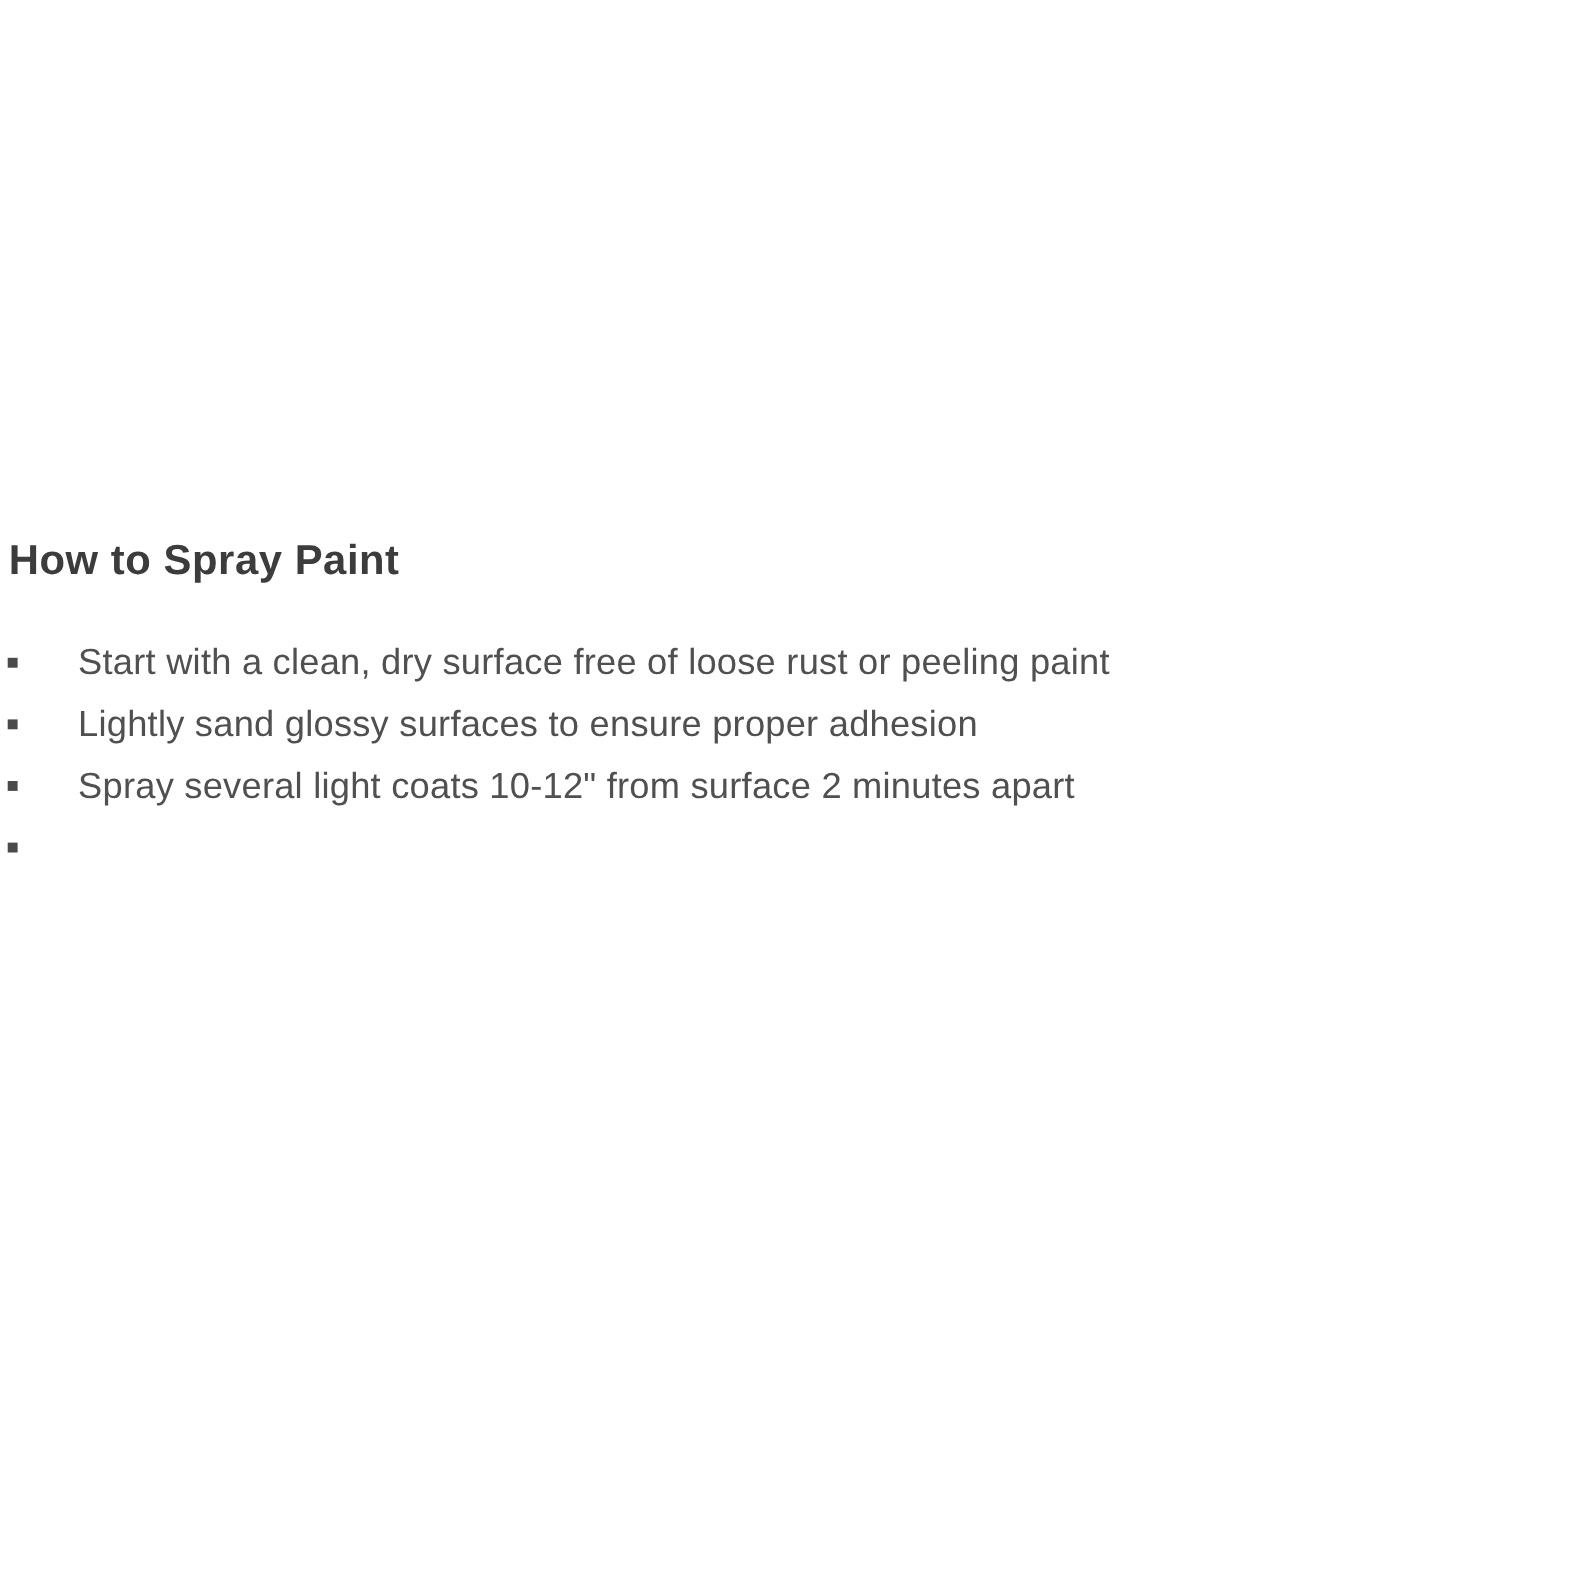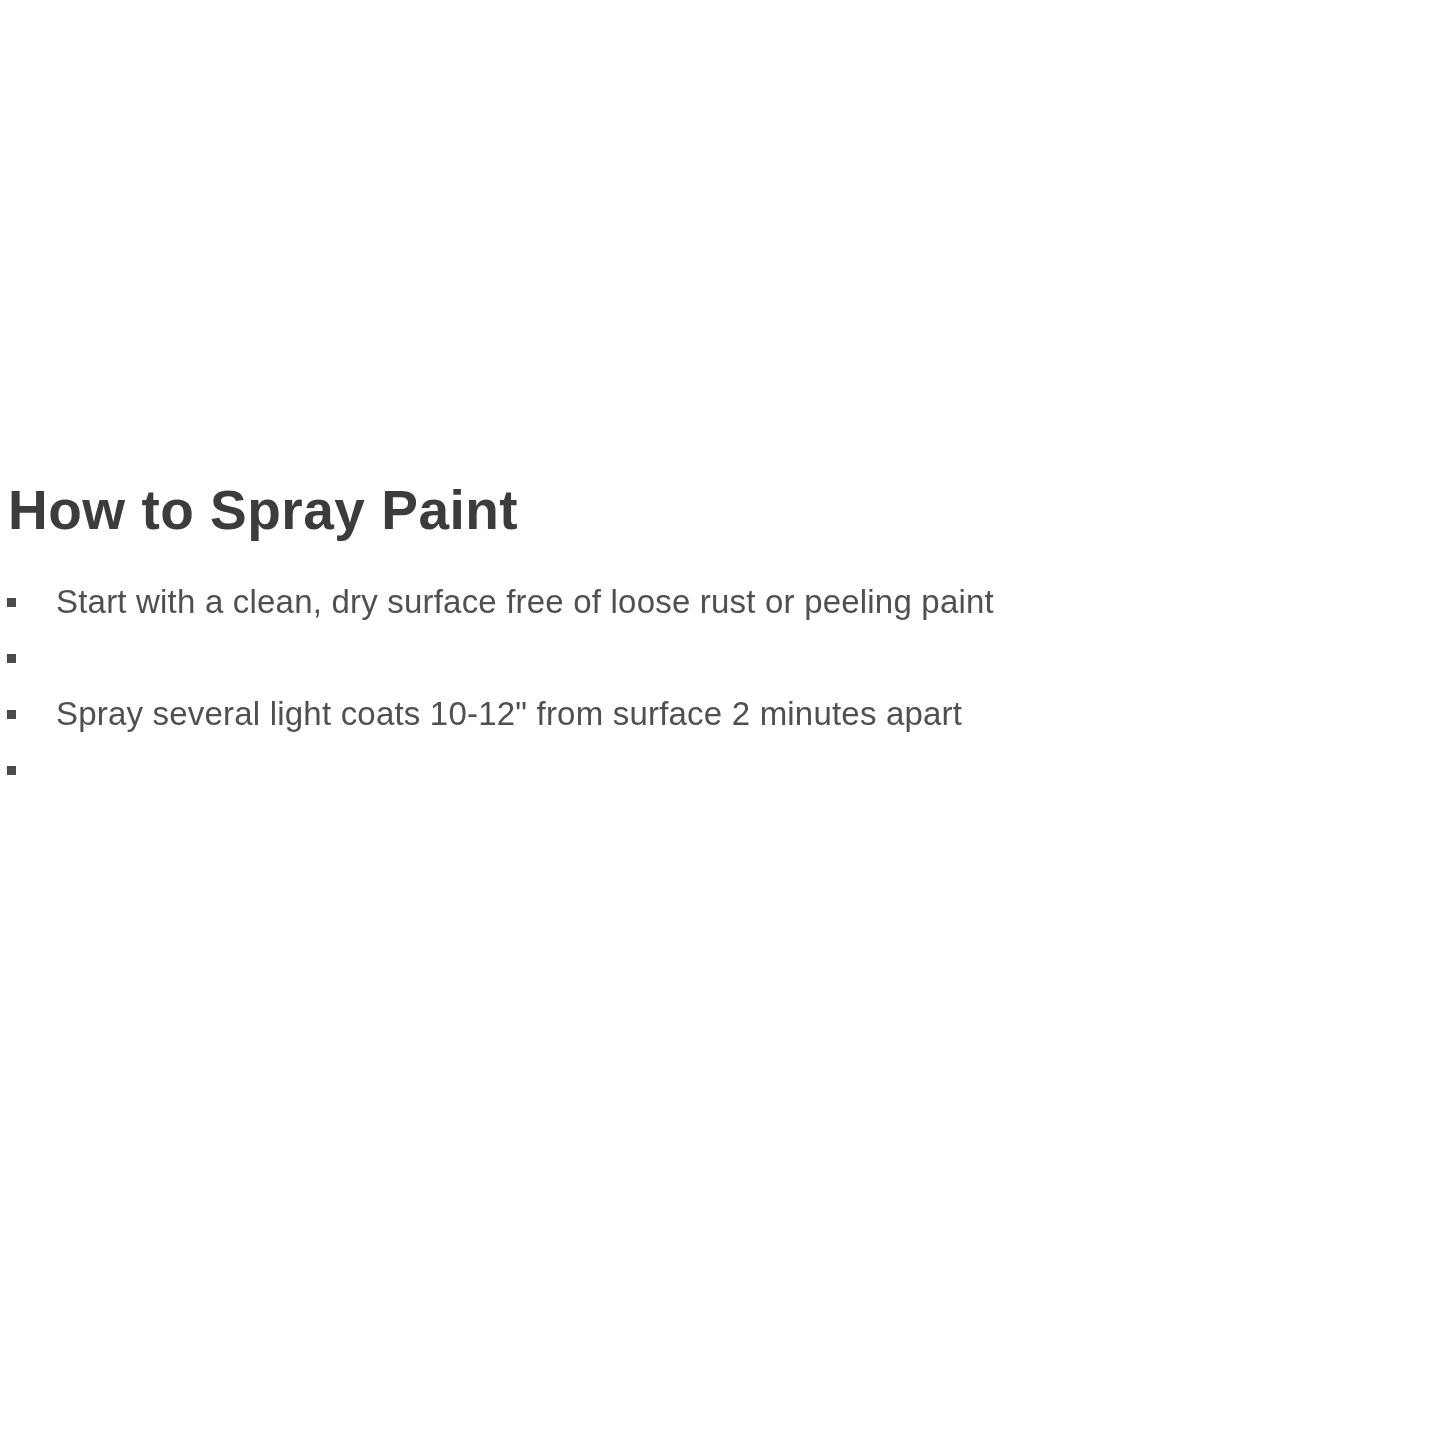--- a/index.html
+++ b/index.html
@@ -17,35 +17,35 @@
   }
   .content {
     position: absolute;
     top: 483px;
     left: 0;
     width: 1440px;
     overflow: hidden;
   }
   .section-title {
     margin: 0 0 0 8px;
-    font-size: 55px;
+    font-size: 38px;
     line-height: 55px;
     font-weight: 700;
     letter-spacing: 0.5px;
     color: #3c3c3c;
     white-space: nowrap;
   }
   .instructions-list {
     list-style: none;
     margin: 36px 0 0 0;
     padding: 0;
   }
   .instructions-list li {
     position: relative;
-    padding-left: 56px;
+    padding-left: 71px;
     font-size: 33px;
     line-height: 56px;
     height: 56px;
     letter-spacing: 0.2px;
     color: #505050;
     white-space: nowrap;
     overflow: visible;
   }
   .bullet {
     position: absolute;
@@ -65,20 +65,21 @@
 <div class="page">
   <section class="content">
     <h1 class="section-title">How to Spray Paint</h1>
     <ul class="instructions-list">
       <li>
         <span class="bullet"></span>
         <span class="item-text">Start with a clean, dry surface free of loose rust or peeling paint</span>
       </li>
       <li>
         <span class="bullet"></span>
+        <span class="item-text">Lightly sand glossy surfaces to ensure proper adhesion</span>
       </li>
       <li>
         <span class="bullet"></span>
         <span class="item-text">Spray several light coats 10-12" from surface 2 minutes apart</span>
       </li>
       <li>
         <span class="bullet"></span>
       </li>
     </ul>
   </section>

